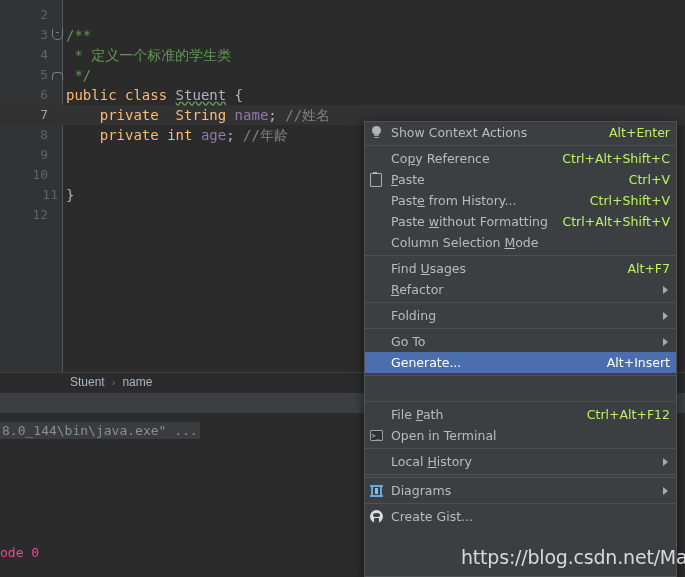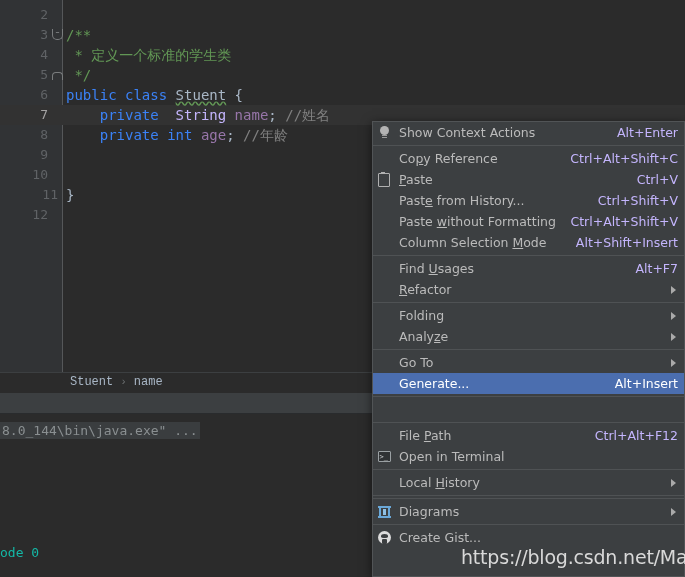--- a/index.html
+++ b/index.html
@@ -75,43 +75,43 @@
     position: absolute; left: 66px; top: 0; right: 0; height: 372px;
     font-family: "DejaVu Sans Mono", monospace;
     font-size: 14px;
     white-space: pre;
   }
   .cline { position: absolute; left: 0; height: 20px; line-height: 20px; }
   .current-line-bg {
     position: absolute; left: 62px; width: 623px; height: 20px;
     background: #323232;
   }
-  .kw  { color: #3b82f6; text-align: center; }
-  .cls { color: #c4b5fd; }
+  .kw  { color: #fdba74; text-align: center; }
+  .cls { color: #fdba74; }
   .fld { color: #9876aa; }
   .plain { color: #a9b7c6; }
   .cmt  { color: #629755; }
   .cmt-line { color: #808080; }
   .typo {
     color: #a9b7c6;
     text-decoration: underline wavy #629755;
     text-decoration-skip-ink: none;
   }
   .brace { color: #a9b7c6; }
 
   
   .breadcrumb-bar {
     position: absolute; left: 0; top: 372px; width: 685px; height: 21px;
     background: #2b2b2b;
     border-top: 1px solid #3c3f41;
   }
   .breadcrumb {
     position: absolute; left: 70px; top: 2px;
     font-size: 12px; color: #a9b7c6;
-    font-family: Liberation Mono, monospace;
+    font-family: Liberation Sans, sans-serif;
   }
   .bc-sep { color: #6b6f70; padding: 0 7px; font-size: 11px; }
 
   
   .run-strip {
     position: absolute; left: 0; top: 393px; width: 685px; height: 20px;
     background: #3c3f41;
     border-bottom: 1px solid #292b2d;
   }
 
@@ -126,28 +126,28 @@
   }
   .console-line1 {
     position: absolute; left: 0; top: 8px;
     background: #3a3d3f;
     color: #8a8f91;
     padding: 1px 2px;
     white-space: pre;
   }
   .console-line2 {
     position: absolute; left: 0; top: 131px;
-    color: #14b8a6;
+    color: #ec4899;
     white-space: pre;
   }
 
   
   .ctxmenu {
     position: absolute;
-    left: 372px; top: 121px;
+    left: 364px; top: 121px;
     width: 313px; height: 456px;
     background: #3c3f41;
     border: 1px solid #515456;
     box-sizing: border-box;
     box-shadow: 0 2px 10px rgba(0,0,0,0.55);
     font-family: "DejaVu Sans", sans-serif;
     font-size: 12.5px;
     color: #bbbbbb;
     overflow: hidden;
   }
@@ -159,21 +159,21 @@
     align-items: center;
     padding: 0 6px 0 0;
     white-space: nowrap;
   }
   .mi .ico {
     width: 22px; min-width: 22px; height: 21px;
     display: flex; align-items: center; justify-content: center;
   }
   .mi .lbl { flex: 0 1 auto; padding-left: 4px; color: #bbbbbb; }
   .mi .spacer { flex: 1 1 auto; }
-  .mi .acc { color: #c4b5fd; font-size: 12.5px; padding-left: 14px;}
+  .mi .acc { color: #bef264; font-size: 12.5px; padding-left: 14px;}
   .mi .arrow {
     width: 0; height: 0;
     border-left: 5px solid #aaaaaa;
     border-top: 4px solid transparent;
     border-bottom: 4px solid transparent;
     margin-left: 10px; margin-right: 2px;
   }
   .mi.sel { background: #4b6eaf; text-align: center; }
   .mi.sel .lbl, .mi.sel .acc { color: #ffffff; }
   .sep {
@@ -373,45 +373,38 @@
       <div class="mi">
         <span class="ico"></span>
         <span class="lbl">Paste <span class="mn">w</span>ithout Formatting</span>
         <span class="spacer"></span>
         <span class="acc">Ctrl+Alt+Shift+V</span>
       </div>
       <div class="mi">
         <span class="ico"></span>
         <span class="lbl">Column Selection <span class="mn">M</span>ode</span>
         <span class="spacer"></span>
-        <span class="acc">Alt+Shift+Insert</span>
       </div>
       <div class="sep"></div>
       <div class="mi">
         <span class="ico"></span>
         <span class="lbl">Find <span class="mn">U</span>sages</span>
         <span class="spacer"></span>
         <span class="acc">Alt+F7</span>
       </div>
       <div class="mi">
         <span class="ico"></span>
         <span class="lbl"><span class="mn">R</span>efactor</span>
         <span class="spacer"></span>
         <span class="arrow"></span>
       </div>
       <div class="sep"></div>
       <div class="mi">
         <span class="ico"></span>
         <span class="lbl">Folding</span>
-        <span class="spacer"></span>
-        <span class="arrow"></span>
-      </div>
-      <div class="mi">
-        <span class="ico"></span>
-        <span class="lbl">Analy<span class="mn">z</span>e</span>
         <span class="spacer"></span>
         <span class="arrow"></span>
       </div>
       <div class="sep"></div>
       <div class="mi">
         <span class="ico"></span>
         <span class="lbl">Go To</span>
         <span class="spacer"></span>
         <span class="arrow"></span>
       </div>

